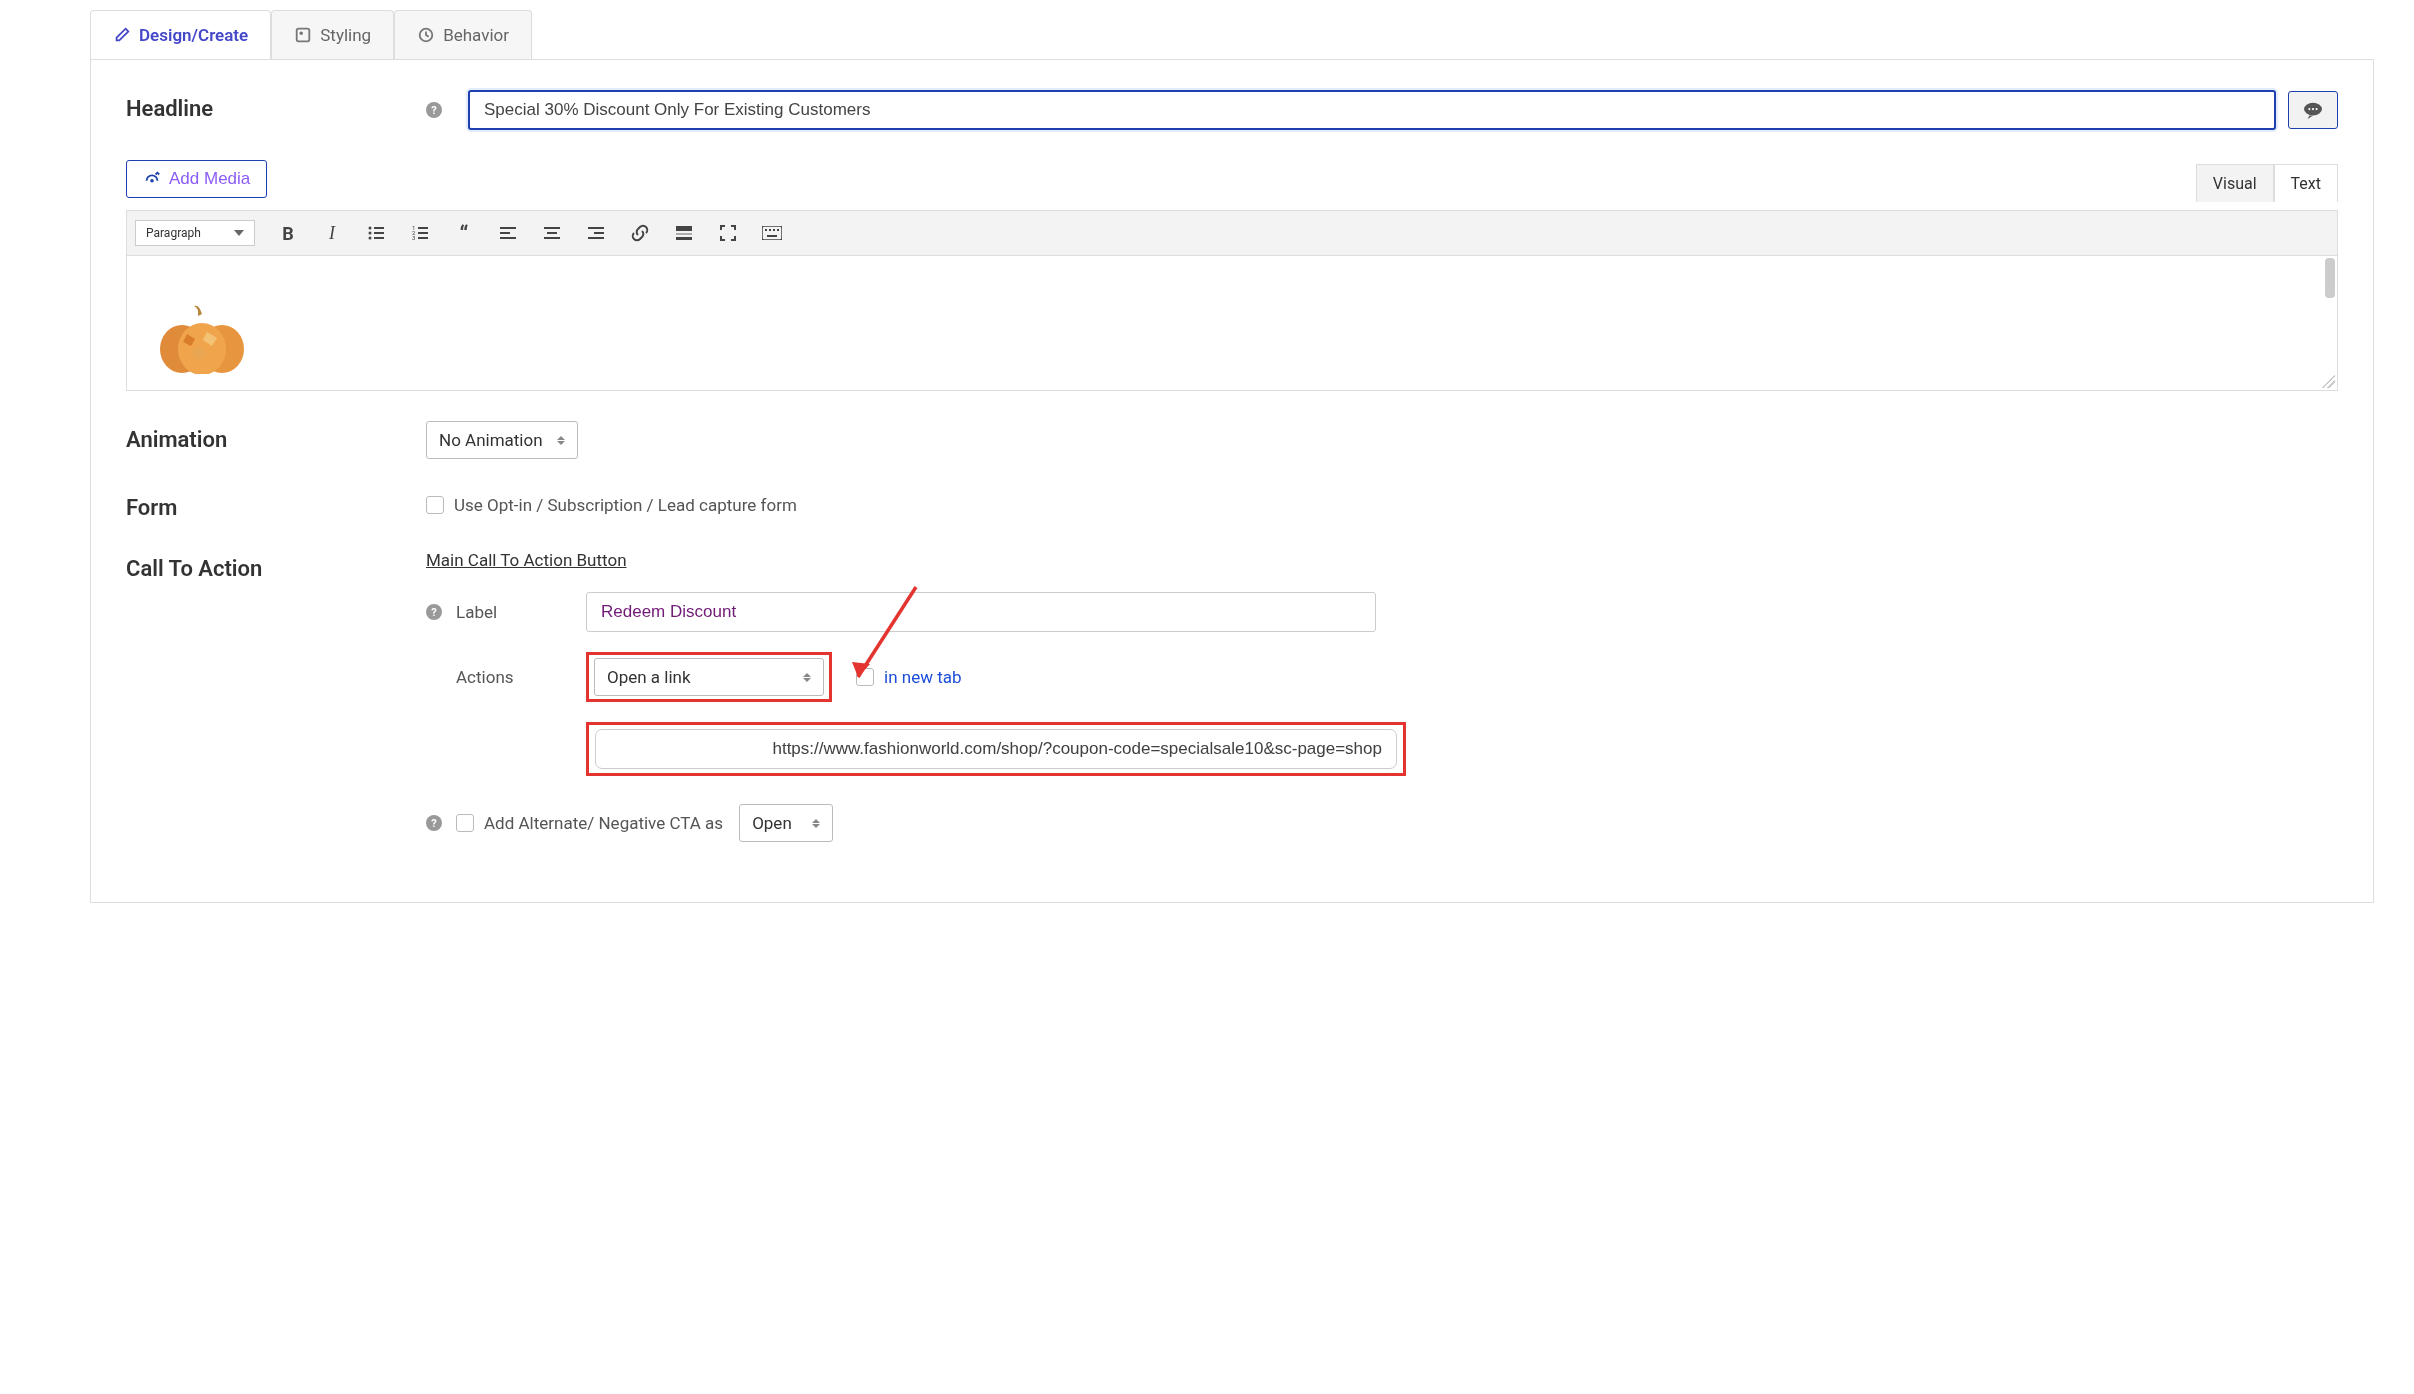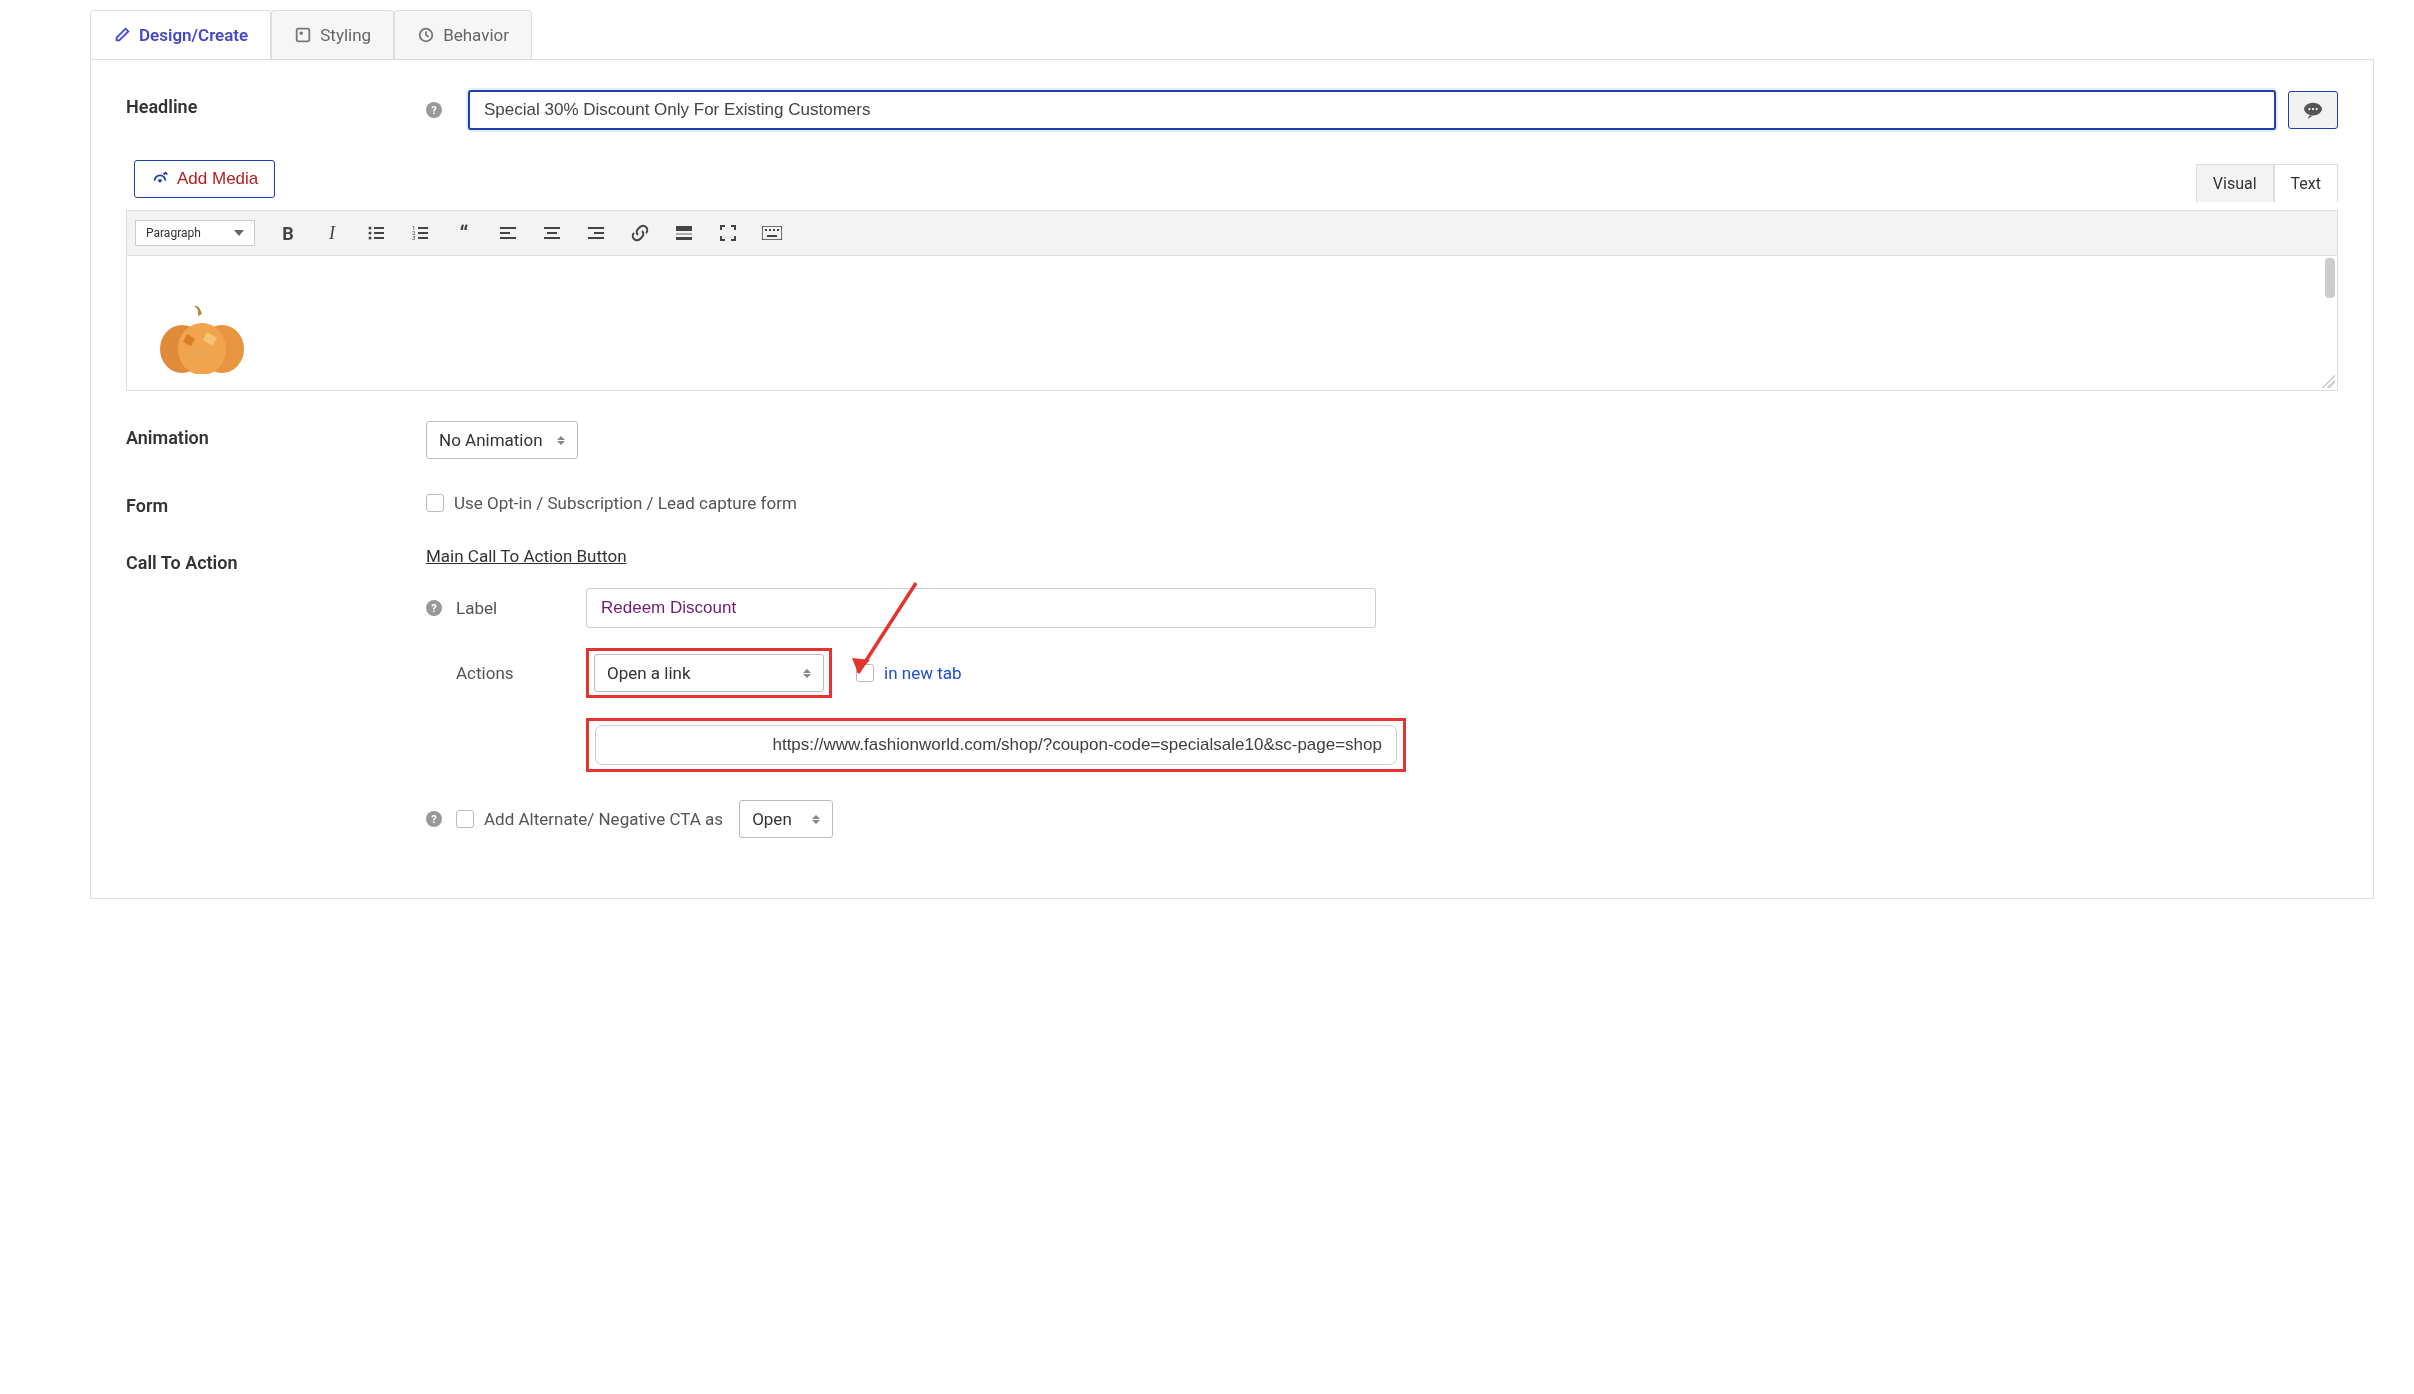--- a/index.html
+++ b/index.html
@@ -45,21 +45,21 @@
       margin-left: 50px;
       padding: 30px 35px 40px 35px;
     }
     .row {
       display: flex;
       margin-bottom: 30px;
     }
     .row-label {
       width: 300px;
       font-weight: 600;
-      font-size: 18px;
+      font-size: 22px;
       color: #333;
       flex-shrink: 0;
       padding-top: 6px;
     }
     .row-content {
       flex: 1;
       min-width: 0;
     }
     .help-icon {
       width: 16px; height: 16px;
@@ -100,30 +100,29 @@
     .chat-btn {
       width: 50px; height: 38px;
       border: 1px solid #1e40af;
       background: #f2f2f2;
       border-radius: 3px;
       display: flex; align-items: center; justify-content: center;
       cursor: pointer;
     }
     .add-media-btn {
       border: 1px solid #1e40af;
-      color: #b91c1c;
+      color: #8b5cf6;
       background: #fff;
       padding: 8px 16px;
       font-size: 17px;
       border-radius: 3px;
       display: inline-flex;
       align-items: center;
       gap: 8px;
       cursor: pointer;
-      margin-left: 8px;
     }
     .editor-tabs {
       float: right;
       display: flex;
       gap: 0;
       margin-top: 4px;
     }
     .editor-tab {
       padding: 9px 16px;
       border: 1px solid #ddd;

